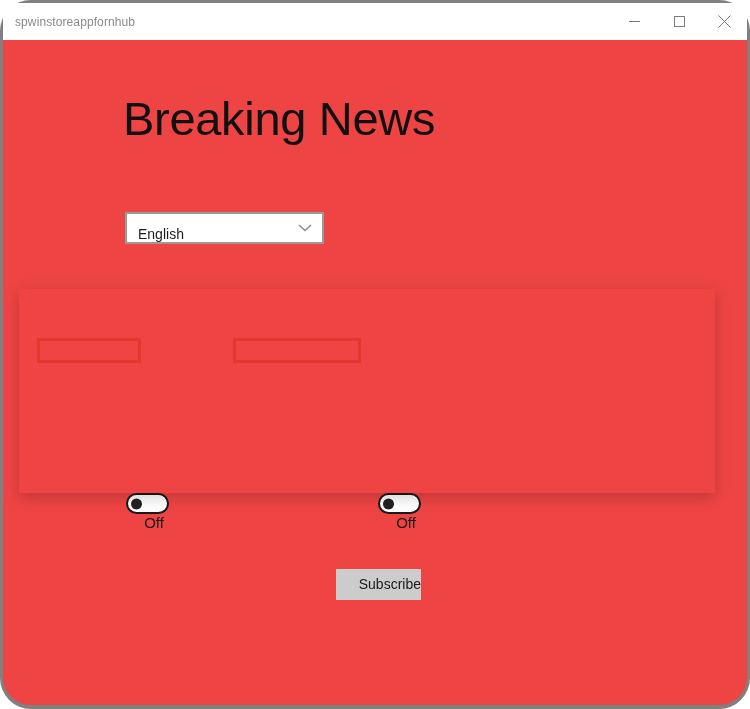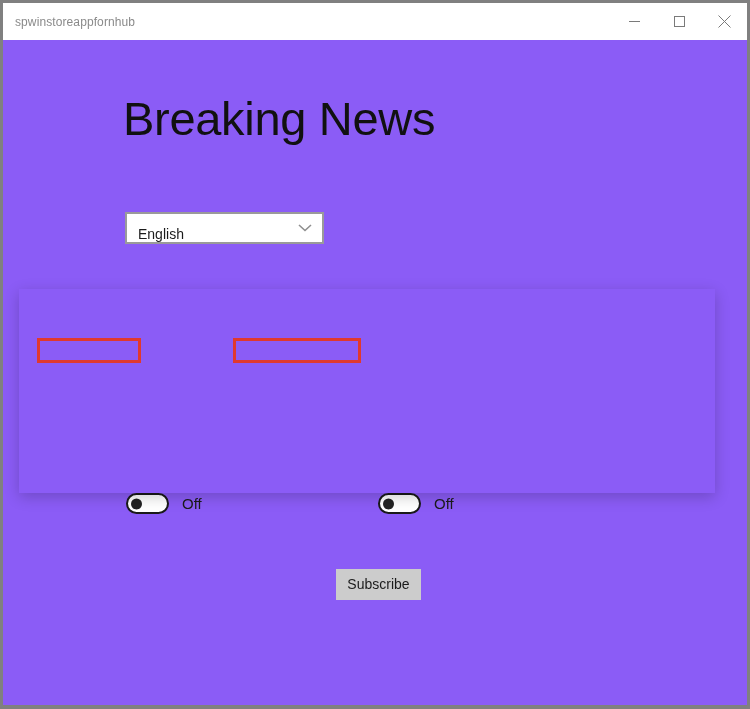--- a/index.html
+++ b/index.html
@@ -10,25 +10,26 @@
     height: 709px;
     background: #ffffff;
     font-family: "Liberation Sans", sans-serif;
     overflow: hidden;
   }
 
   #app-window {
     position: relative;
     width: 750px;
     height: 709px;
-    background: #8b5cf6;
+    background: #ef4444;
     border-top: 3px solid #808080;
     border-left: 3px solid #808080;
     border-right: 3px solid #808080;
     border-bottom: 4px solid #808080;
+    border-radius: 31px;
   }
 
   
   #title-bar {
     position: absolute;
     top: 0; left: 0;
     width: 744px;
     height: 37px;
     background: #ffffff;
     display: flex;
@@ -106,20 +107,21 @@
     top: 50%;
     transform: translateY(-50%);
     display: block;
   }
 
   
   .toggle-group {
     position: absolute;
     display: flex;
     align-items: center;
+    flex-direction: column;
   }
   #toggle-group-1 { left: 123px; top: 490px; }
   #toggle-group-2 { left: 375px; top: 490px; }
 
   .toggle-switch {
     width: 43px;
     height: 21px;
     border: 2px solid #1a1a1a;
     border-radius: 11px;
     background: #ffffff;
@@ -147,21 +149,21 @@
     left: 333px;
     top: 566px;
     width: 85px;
     height: 31px;
     background: #cccccc;
     border: none;
     font-family: "Liberation Sans", sans-serif;
     font-size: 14px;
     color: #1b1b1b;
     padding: 0;
-    text-align: center;
+    text-align: right;
     line-height: 31px;
   }
 
   
   #dialog-shadow {
     position: absolute;
     left: 16px;
     top: 286px;
     width: 696px;
     height: 204px;

